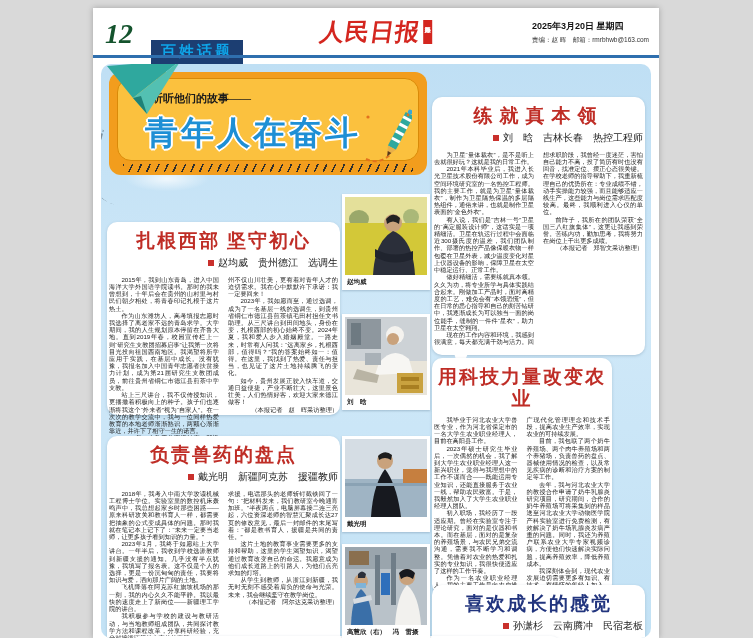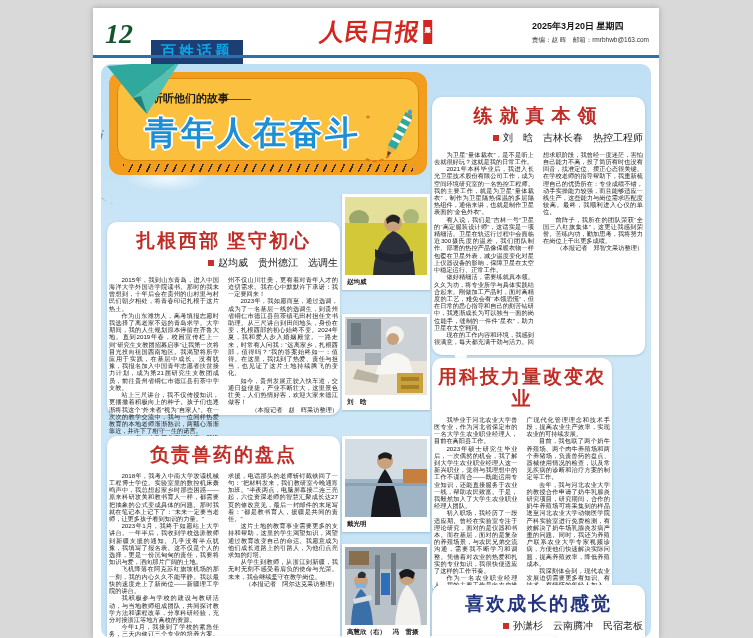--- a/index.html
+++ b/index.html
@@ -150,20 +150,21 @@
       <div class="a-byline"><span class="bullet"></span><span>赵均威　贵州德江　选调生</span></div>
       <div class="a-body">
         <span><p>2015年，我到山东青岛，进入中国海洋大学外国语学院读书。那时的我未曾想到，十年后会在贵州的山村里与村民们朝夕相处，将青春印记扎根于这片热土。</p><p>作为山东潍坊人，高考填报志愿时我选择了离老家不远的青岛求学。大学期间，我的人生规划原本停留在齐鲁大地。直到2019年春，校园宣传栏上一则“研究生支教团招募启事”让我第一次将目光投向祖国西南地区。我渴望将所学应用于实践，在基层中成长。没有犹豫，我报名加入中国青年志愿者扶贫接力计划，成为第21届研究生支教团成员，前往贵州省铜仁市德江县煎茶中学支教。</p><p>站上三尺讲台，我不仅传授知识，更播撒着积极向上的种子。孩子们也逐渐将我这个“外来者”视为“自家人”。在一次次的教学交流中，我与一位同样热爱教育的本地老师渐渐熟识，两颗心渐渐靠近，并许下了相守一生的诺言。</p><p>2020年，支教工作圆满结束，我返回中国海洋大学继续攻读硕士学位。正是这一年的支教经历，让我认识到，贵州不仅山川壮美，更有着对青年人才的迫切需求。我在心中默默许下承诺：我一定要回来！</p><p>2023年，我如愿而至，通过选调，成为了一名基层一线的选调生，到贵州省铜仁市德江县煎茶镇毛田村担任文书助理。从三尺讲台到田间地头，身份在变，扎根西部的初心始终不变。2024年夏，我和爱人步入婚姻殿堂。一路走来，时常有人问我：“远离家乡，扎根西部，值得吗？”我的答案始终如一：值得。在这里，我找到了热爱、责任与担当，也见证了这片土地持续腾飞的变化。</p><p>如今，贵州发展正驶入快车道，交通日益便捷，产业不断壮大，这里景色壮美，人们热情好客，欢迎大家来德江做客！</p></span>
         <p class="a-credit">（本报记者　赵　晖采访整理）</p>
       </div>
     </div>
 
     <div class="card" id="card-a2">
 
       <div class="a-title">负责兽药的盘点</div>
+      <div class="a-byline"><span class="bullet"></span><span>戴光明　新疆阿克苏　援疆教师</span></div>
       <div class="a-body">
         <span><p>2018年，我考入中南大学攻读机械工程博士学位。实验室里的数控机床轰鸣声中，我总想起家乡时那些困惑——原来科研攻关和教书育人一样，都需要把抽象的公式变成具体的问题。那时我就在笔记本上记下了：“未来一定要当老师，让更多孩子看到知识的力量。”</p><p>2023年1月，我终于如愿站上大学讲台。一年半后，我收到学校选派教师到新疆支援的通知。几乎没有半点犹豫，我填写了报名表。这不仅是个人的选择，更是一份沉甸甸的责任，我要将知识与爱，洒向那片广阔的土地。</p><p>飞机降落在阿克苏红旗坡机场的那一刻，我的内心久久不能平静。我以最快的速度走上了新岗位——新疆理工学院的讲台。</p><p>我积极参与学校的建设与教研活动，与当地教师组成团队，共同探讨教学方法和课程改革，分享科研经验，充分对接浙江等地方高校的资源。</p><p>今年1月，我接到了学校的紧急任务，三天内修订三个专业的培养方案。我马上联系浙江科技大学的教授打电话求援，电话那头的老师斩钉截铁回了一句：“把材料发来，我们教研室今晚通宵加班。”半夜两点，电脑屏幕接二连三亮起，六位资深老师的智慧汇聚成长达27页的修改意见，最后一封邮件的末尾写着：“都是教书育人，援疆是共同的责任。”</p><p>这片土地的教育事业需要更多的支持和帮助，这里的学生渴望知识，渴望通过教育改变自己的命运。我愿意成为他们成长道路上的引路人，为他们点亮求知的灯塔。</p><p>从学生到教师，从浙江到新疆，我无时无刻不感受着肩负的使命与光荣。未来，我会继续坚守在教学岗位。</p></span>
         <p class="a-credit">（本报记者　阿尔达克采访整理）</p>
       </div>
     </div>
 
     <div class="card" id="card-a3">
       <div class="tail"></div>
       <div class="a-title spread">练就真本领</div>
       <div class="a-byline"><span class="bullet"></span><span>刘　晗　吉林长春　热控工程师</span></div>

